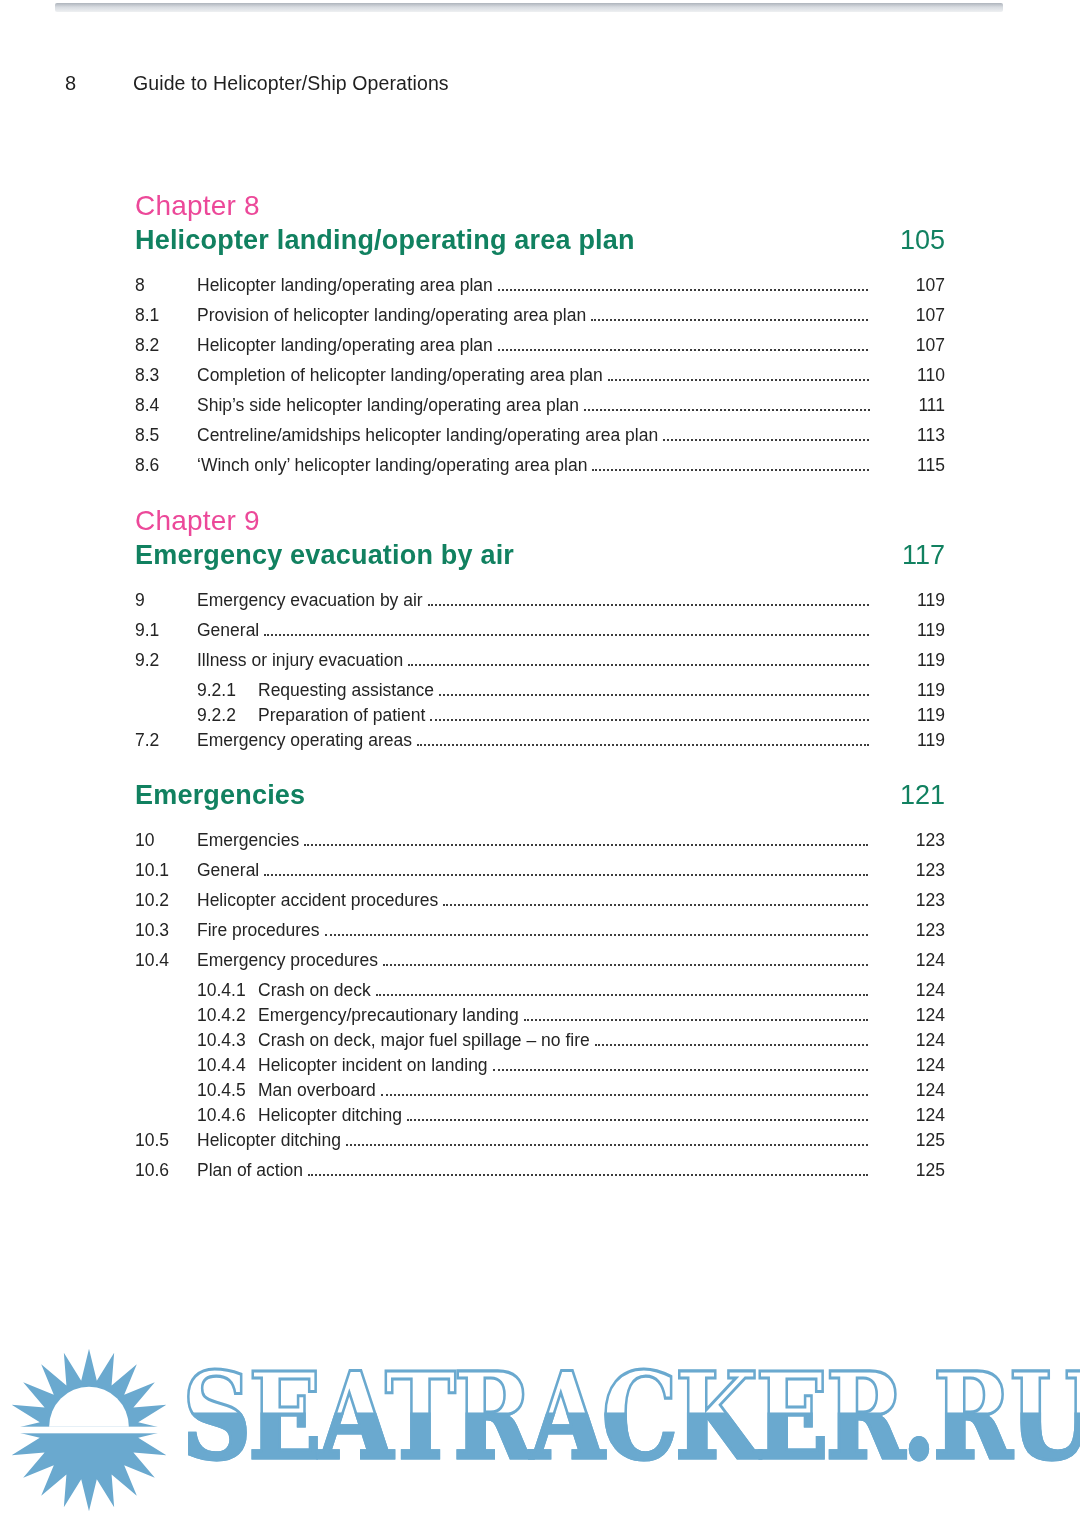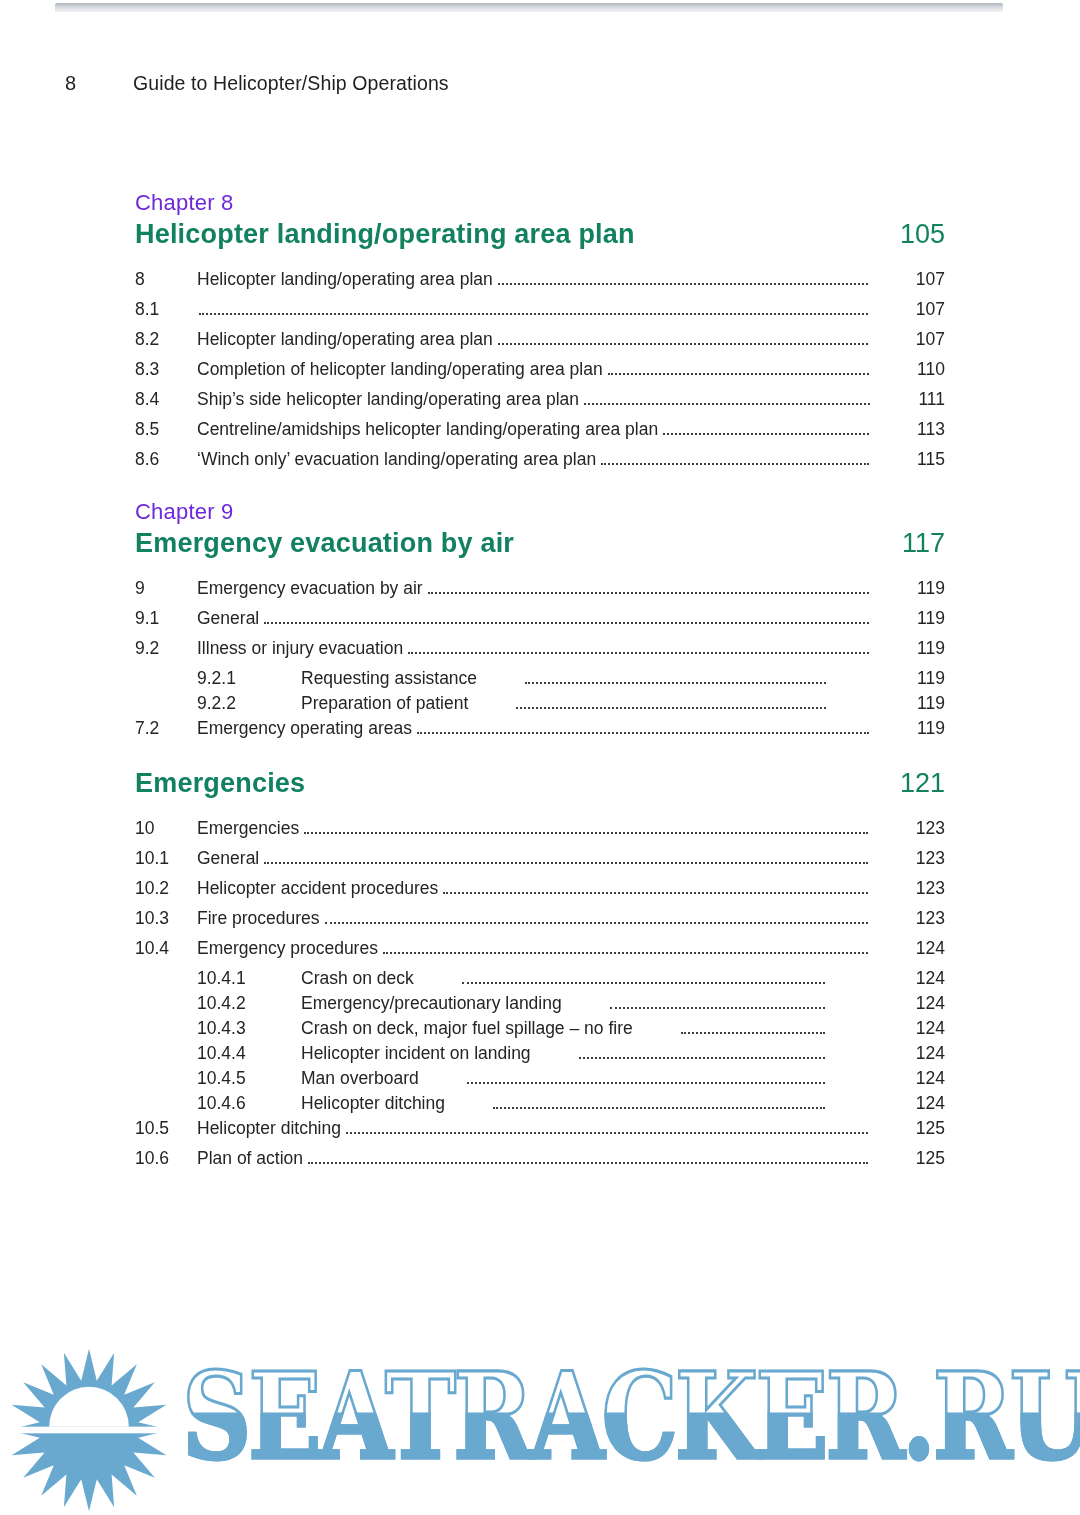--- a/index.html
+++ b/index.html
@@ -16,29 +16,29 @@
     border-radius:2px;
   }
   
   .header { position:absolute; top:72px; left:65px; display:flex; align-items:baseline; }
   .header .hnum { font-size:20px; width:68px; }
   .header .htitle { font-size:19.5px; letter-spacing:.1px; }
 
   
   .toc { position:absolute; top:190px; left:135px; width:810px; }
   .chapter { margin-bottom:30px; }
-  .ch-label { font-size:22px; font-weight:400; color:#6d28d9; letter-spacing:.2px; }
+  .ch-label { font-size:28px; font-weight:400; color:#ec4899; letter-spacing:.2px; }
   .ch-title-row { display:flex; justify-content:space-between; align-items:baseline;
                   margin-top:3px; margin-bottom:20px; }
   .ch-title { font-size:27px; font-weight:700; color:#11english815f; color:#118160; letter-spacing:.2px; }
   .ch-page  { font-size:27px; font-weight:400; color:#118160; }
 
   .toc-row { display:flex; align-items:flex-end; font-size:17.5px; line-height:19px;
              margin-bottom:11px; color:#242424; }
-  .toc-row.lvl2 { margin-bottom:6px;gap:43px; }
+  .toc-row.lvl2 { margin-bottom:6px; }
   .num { width:62px; flex-shrink:0; }
   .lvl2 .num { margin-left:62px; width:61px; }
   .title { white-space:nowrap; padding-right:3px; }
   .leader { flex:1 1 auto; min-width:18px; border-bottom:2px dotted #3d3d3d;
             margin:0 4px 4px 2px; }
   .pg { flex-shrink:0; text-align:center;margin-left:44px; }
 
   
   .watermark { position:absolute; left:6px; top:1345px; width:1070px; height:168px;
                display:flex; align-items:flex-end; }
@@ -75,20 +75,21 @@
         </div>
         <div class="entries">
           <div class="toc-row lvl1">
             <span class="num">8</span>
             <span class="title">Helicopter landing/operating area plan</span>
             <span class="leader"></span>
             <span class="pg">107</span>
           </div>
           <div class="toc-row lvl1">
             <span class="num">8.1</span>
+            <span class="title">Provision of helicopter landing/operating area plan</span>
             <span class="leader"></span>
             <span class="pg">107</span>
           </div>
           <div class="toc-row lvl1">
             <span class="num">8.2</span>
             <span class="title">Helicopter landing/operating area plan</span>
             <span class="leader"></span>
             <span class="pg">107</span>
           </div>
           <div class="toc-row lvl1">
@@ -104,21 +105,21 @@
             <span class="pg">111</span>
           </div>
           <div class="toc-row lvl1">
             <span class="num">8.5</span>
             <span class="title">Centreline/amidships helicopter landing/operating area plan</span>
             <span class="leader"></span>
             <span class="pg">113</span>
           </div>
           <div class="toc-row lvl1">
             <span class="num">8.6</span>
-            <span class="title">‘Winch only’ evacuation landing/operating area plan</span>
+            <span class="title">‘Winch only’ helicopter landing/operating area plan</span>
             <span class="leader"></span>
             <span class="pg">115</span>
           </div>
         </div>
       </section>
       <section class="chapter">
         <div class="ch-label">Chapter 9</div>
         <div class="ch-title-row">
           <span class="ch-title">Emergency evacuation by air</span>
           <span class="ch-page">117</span>

